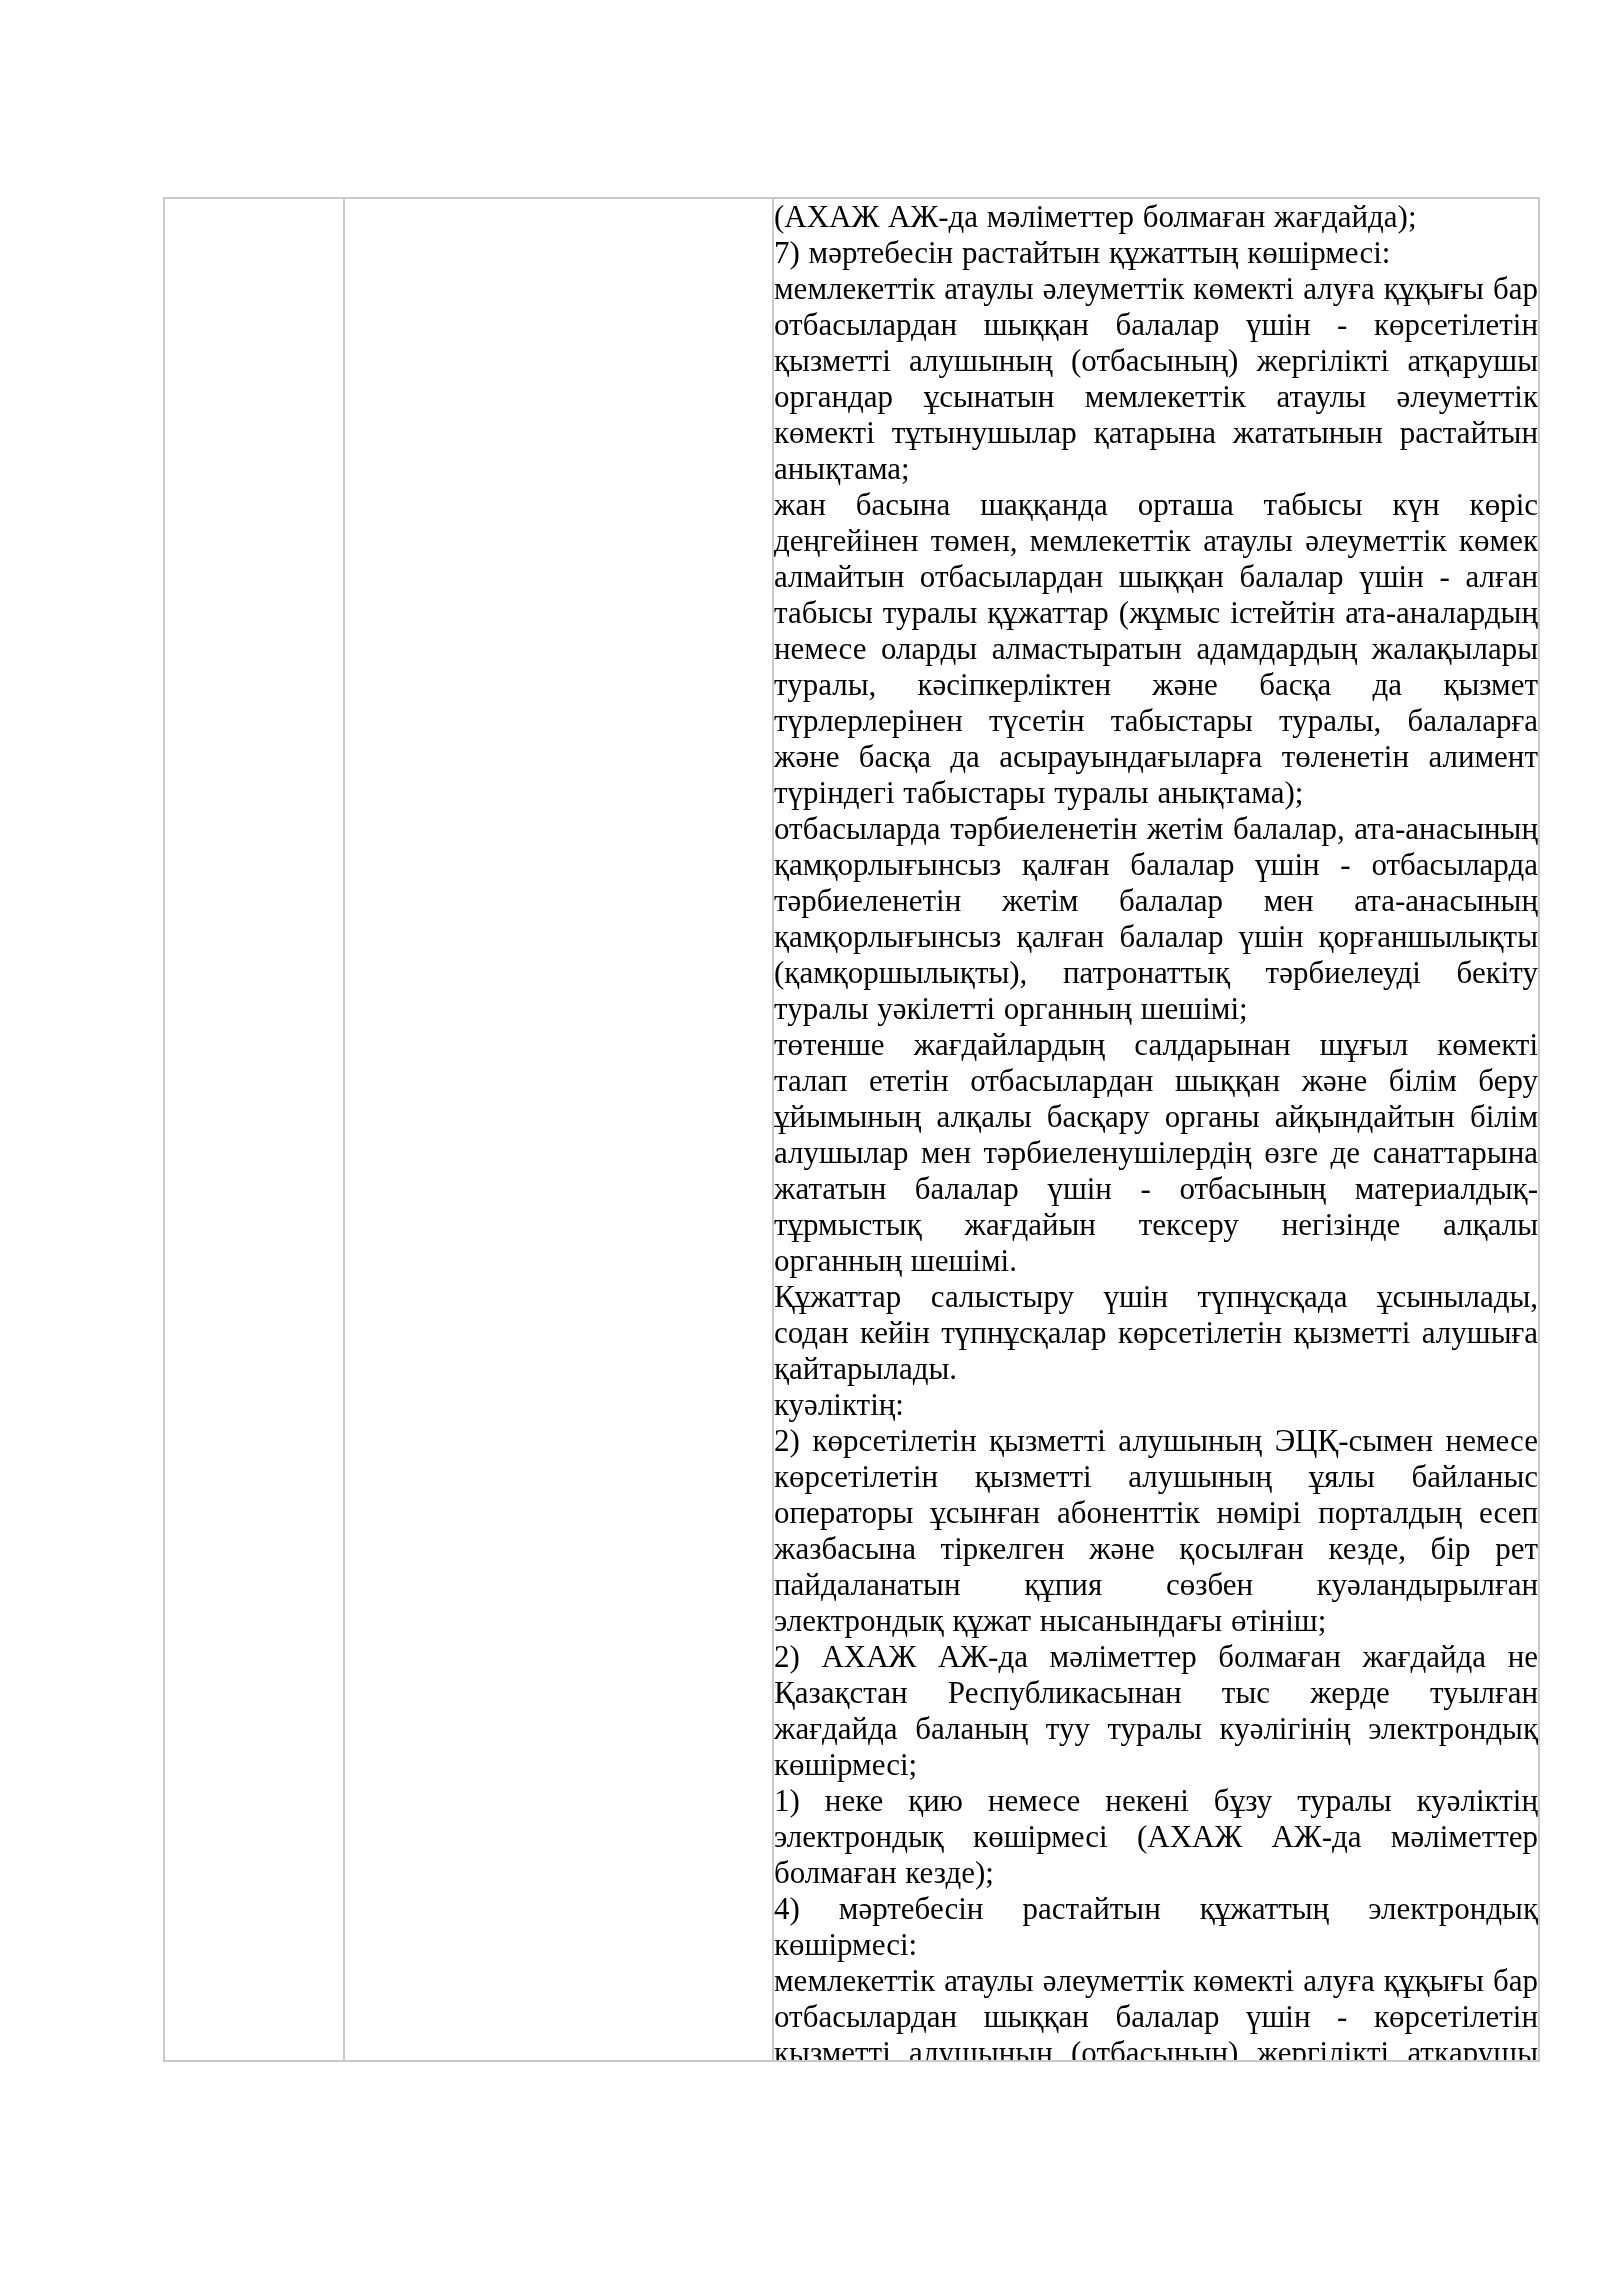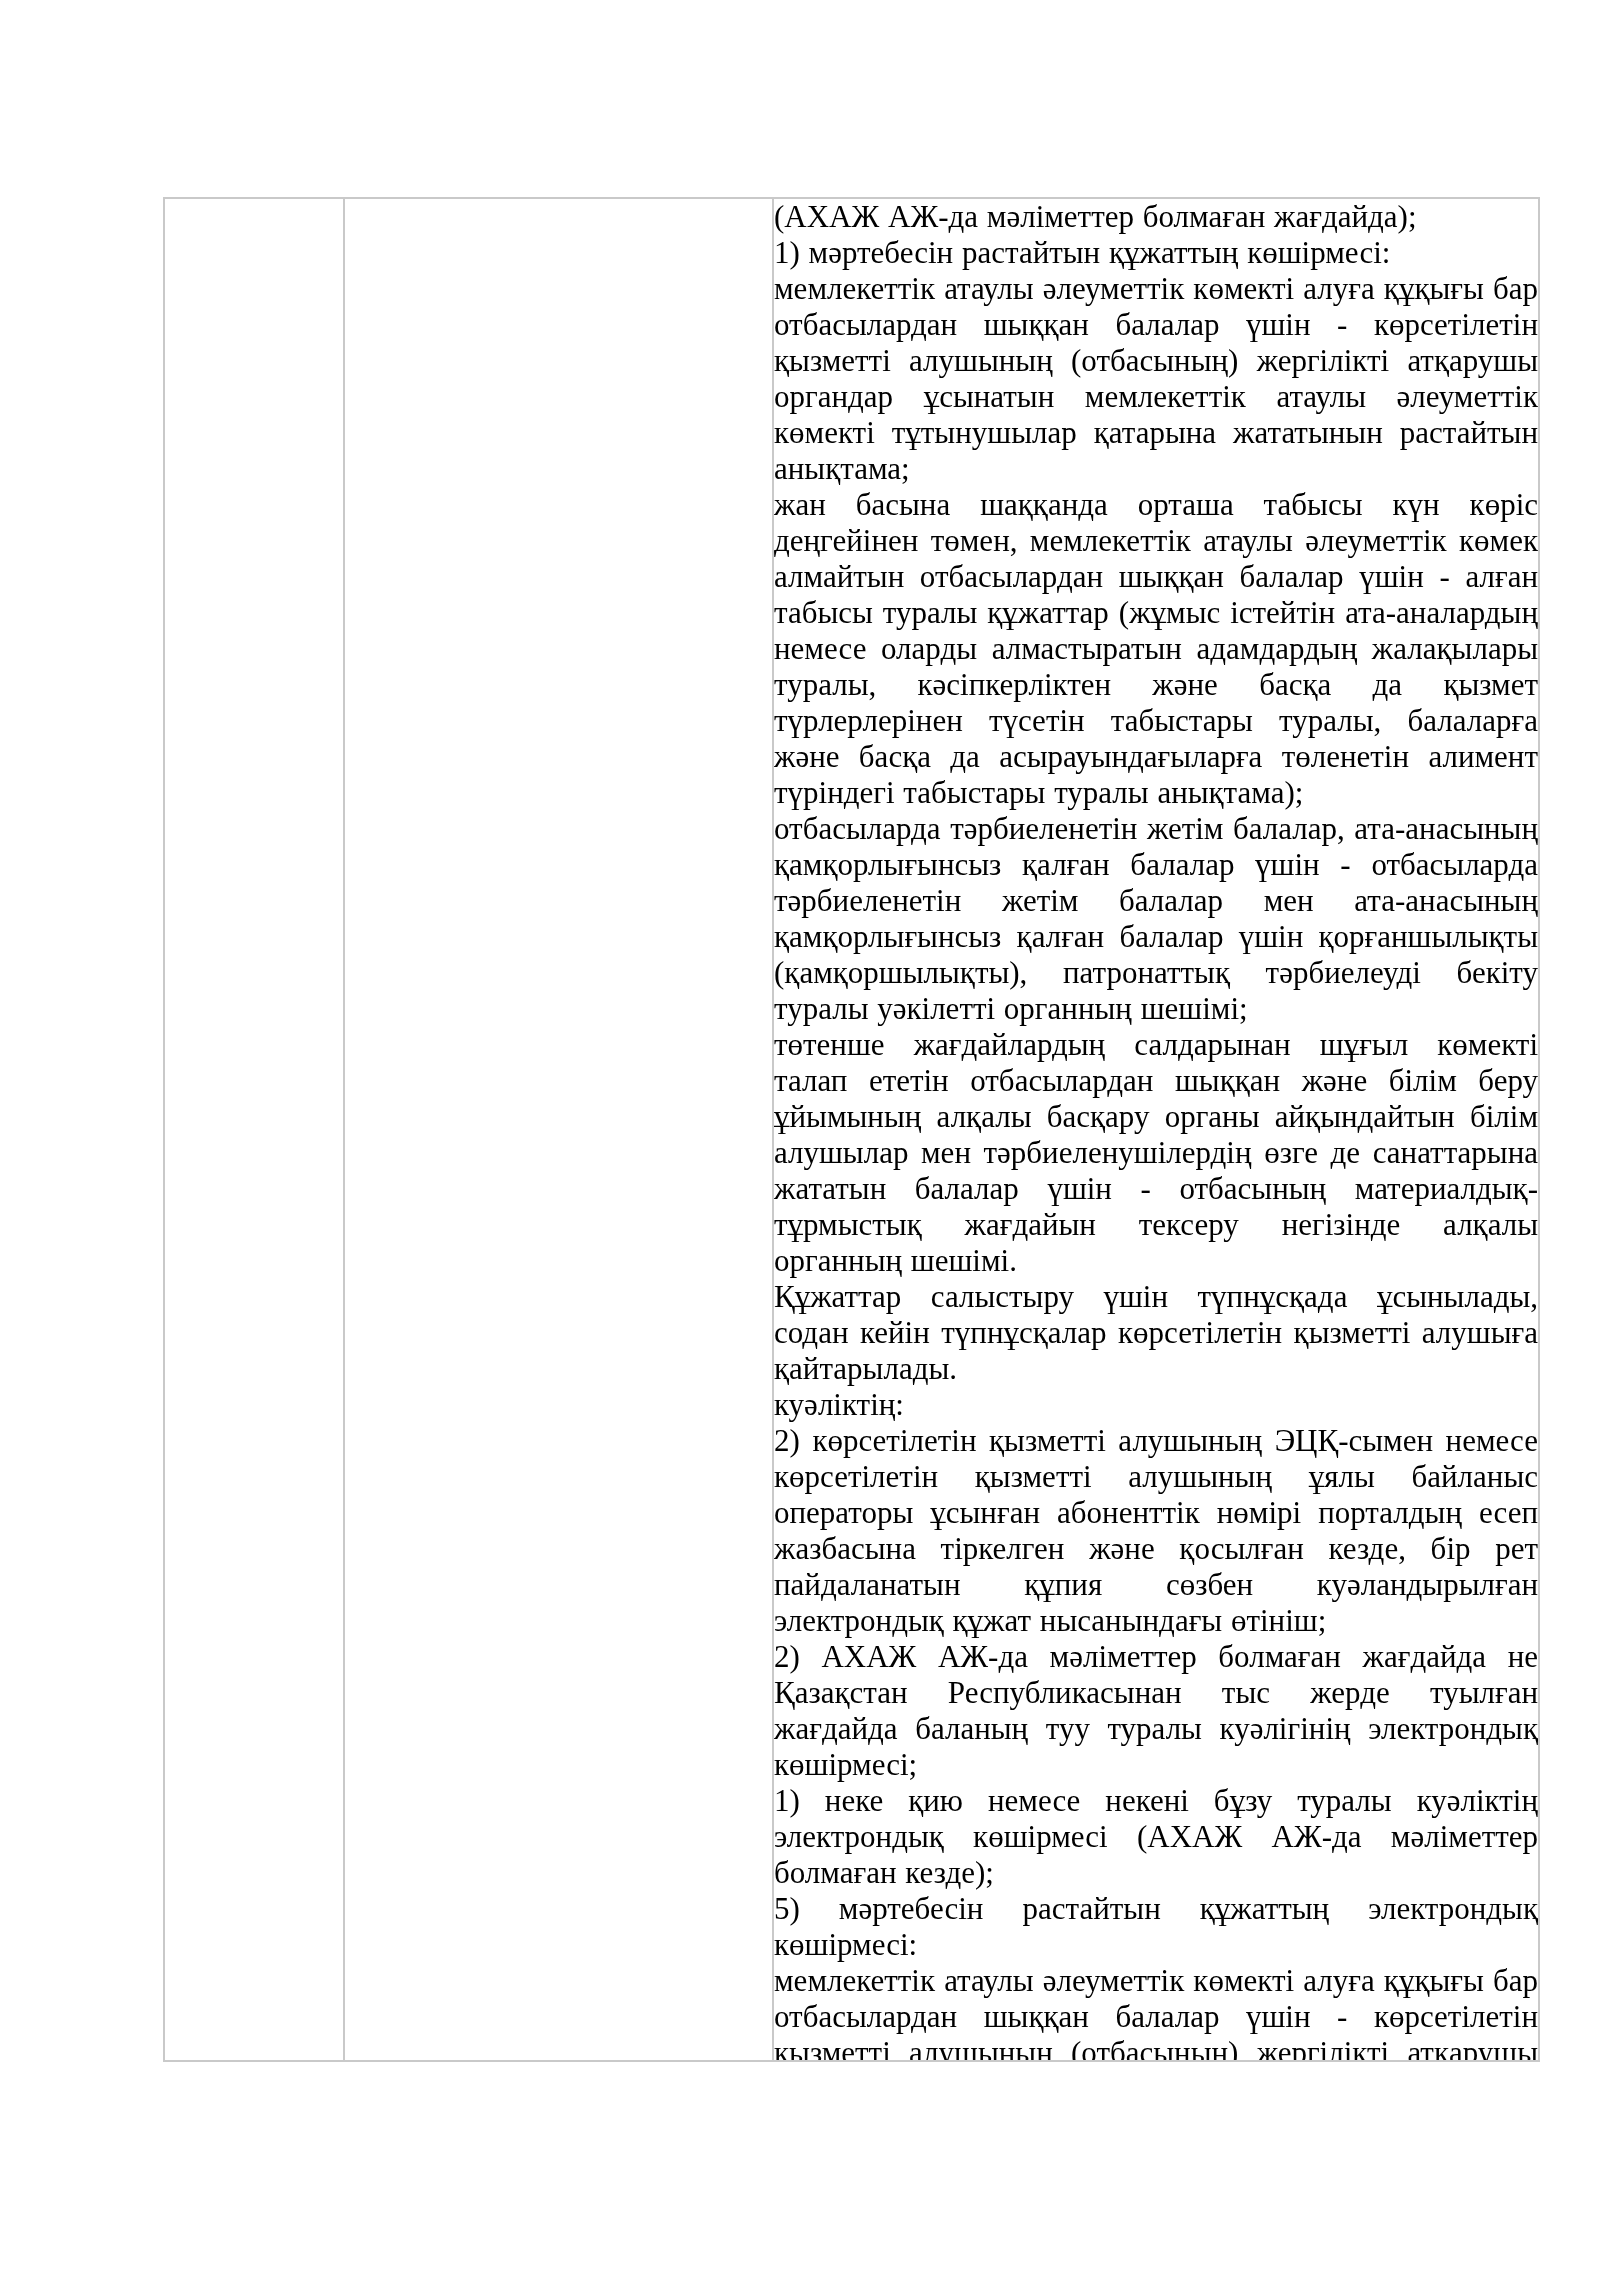--- a/index.html
+++ b/index.html
@@ -58,31 +58,31 @@
       <col style="width:429px">
       <col style="width:766px">
     </colgroup>
     <tbody>
         <tr>
       <td class="cell-col1"></td>
       <td class="cell-col2"></td>
       <td class="cell-col3">
         <div class="cell-clip">
           <p>(АХАЖ АЖ-да мәліметтер болмаған жағдайда);</p>
-          <p>1) мәртебесін растайтын құжаттың көшірмесі:</p>
+          <p>7) мәртебесін растайтын құжаттың көшірмесі:</p>
           <p>мемлекеттік атаулы әлеуметтік көмекті алуға құқығы бар отбасылардан шыққан балалар үшін - көрсетілетін қызметті алушының (отбасының) жергілікті атқарушы органдар ұсынатын мемлекеттік атаулы әлеуметтік көмекті тұтынушылар қатарына жататынын растайтын анықтама;</p>
           <p>жан басына шаққанда орташа табысы күн көріс деңгейінен төмен, мемлекеттік атаулы әлеуметтік көмек алмайтын отбасылардан шыққан балалар үшін - алған табысы туралы құжаттар (жұмыс істейтін ата-аналардың немесе оларды алмастыратын адамдардың жалақылары туралы, кәсіпкерліктен және басқа да қызмет түрлерлерінен түсетін табыстары туралы, балаларға және басқа да асырауындағыларға төленетін алимент түріндегі табыстары туралы анықтама);</p>
           <p>отбасыларда тәрбиеленетін жетім балалар, ата-анасының қамқорлығынсыз қалған балалар үшін - отбасыларда тәрбиеленетін жетім балалар мен ата-анасының қамқорлығынсыз қалған балалар үшін қорғаншылықты (қамқоршылықты), патронаттық тәрбиелеуді бекіту туралы уәкілетті органның шешімі;</p>
           <p>төтенше жағдайлардың салдарынан шұғыл көмекті талап ететін отбасылардан шыққан және білім беру ұйымының алқалы басқару органы айқындайтын білім алушылар мен тәрбиеленушілердің өзге де санаттарына жататын балалар үшін - отбасының материалдық-тұрмыстық жағдайын тексеру негізінде алқалы органның шешімі.</p>
           <p>Құжаттар салыстыру үшін түпнұсқада ұсынылады, содан кейін түпнұсқалар көрсетілетін қызметті алушыға қайтарылады.</p>
           <p>куәліктің:</p>
           <p>2) көрсетілетін қызметті алушының ЭЦҚ-сымен немесе көрсетілетін қызметті алушының ұялы байланыс операторы ұсынған абоненттік нөмірі порталдың есеп жазбасына тіркелген және қосылған кезде, бір рет пайдаланатын құпия сөзбен куәландырылған электрондық құжат нысанындағы өтініш;</p>
           <p>2) АХАЖ АЖ-да мәліметтер болмаған жағдайда не Қазақстан Республикасынан тыс жерде туылған жағдайда баланың туу туралы куәлігінің электрондық көшірмесі;</p>
           <p>1) неке қию немесе некені бұзу туралы куәліктің электрондық көшірмесі (АХАЖ АЖ-да мәліметтер болмаған кезде);</p>
-          <p>5) мәртебесін растайтын құжаттың электрондық көшірмесі:</p>
+          <p>4) мәртебесін растайтын құжаттың электрондық көшірмесі:</p>
           <p>мемлекеттік атаулы әлеуметтік көмекті алуға құқығы бар отбасылардан шыққан балалар үшін - көрсетілетін қызметті алушының (отбасының) жергілікті атқарушы органдар ұсынатын мемлекеттік атаулы әлеуметтік көмекті тұтынушылар қатарына жататынын растайтын анықтама;</p>
 
         </div>
       </td>
     </tr>
   </tbody>
     </table>
 </div>
 
 

